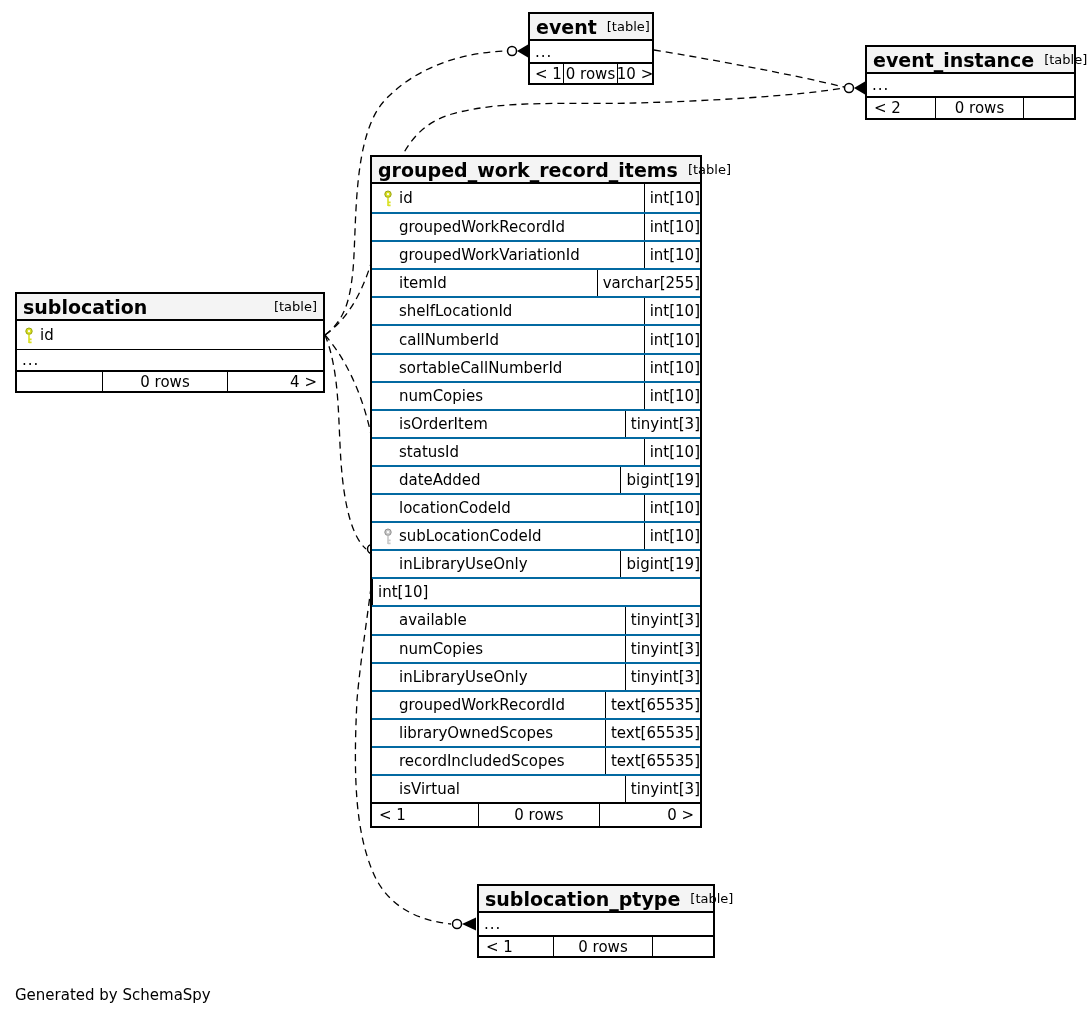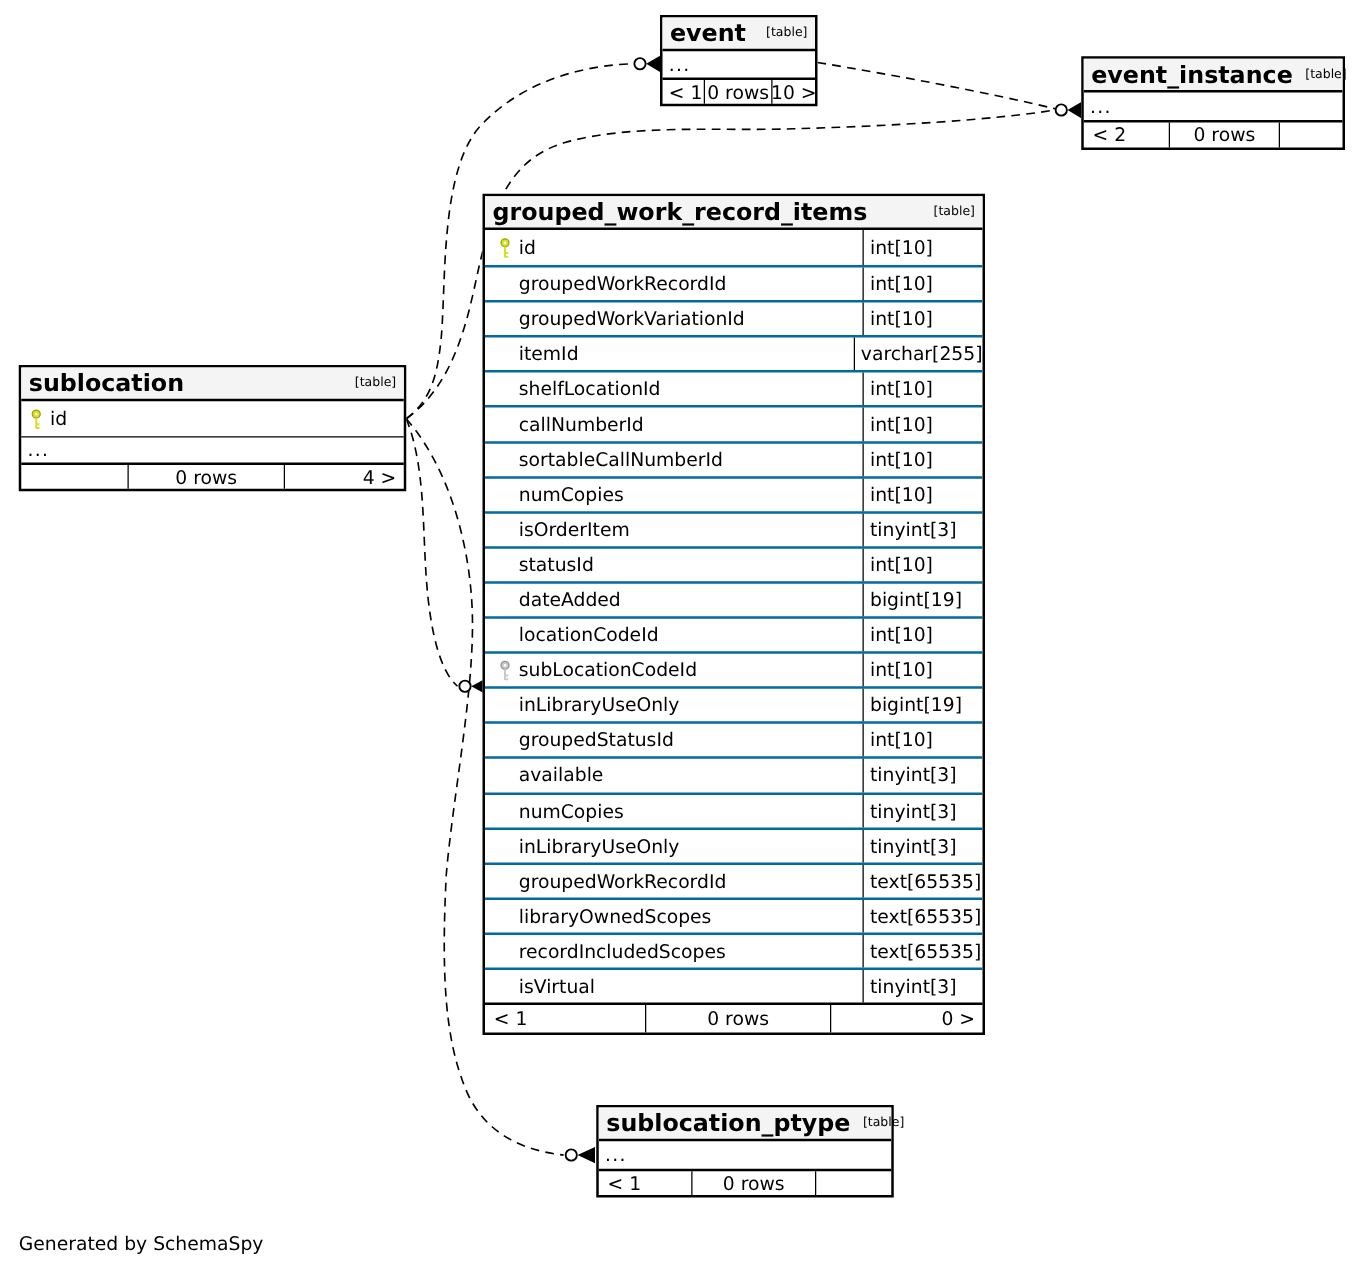--- a/index.html
+++ b/index.html
@@ -9,21 +9,21 @@
   }
   svg.overlay{position:absolute;left:0;top:0;z-index:1;}
   .rel{fill:none;stroke:#000;stroke-width:1.3;stroke-dasharray:7,5;}
   .con-circle{fill:#fff;stroke:#000;stroke-width:1.5;}
   .con-arrow{fill:#000;stroke:none;}
 
   .etable{position:absolute;z-index:2;background:#fff;border:2px solid #000;box-sizing:border-box;font-size:15px;}
   .ehead{display:flex;justify-content:space-between;align-items:center;background:#f4f4f4;
          border-bottom:2px solid #000;padding:0 6px;height:25px;}
   .tname{font-weight:bold;font-size:19px;white-space:nowrap;}
-  .ttag{font-size:10px;white-space:nowrap;padding-left:10px;}
+  .ttag{font-size:13px;white-space:nowrap;padding-left:10px;}
   .erow{display:flex;align-items:center;box-sizing:border-box;white-space:nowrap;}
   .ellipsis{padding:0 5px;letter-spacing:1px;}
   .efoot{display:flex;border-top:2px solid #000;box-sizing:border-box;}
   .fcell{box-sizing:border-box;display:flex;align-items:center;overflow:hidden;white-space:nowrap;}
   .fcell + .fcell{border-left:1px solid #000;}
   .f-left{justify-content:flex-start;padding-left:5px;}
   .f-center{justify-content:center;}
   .f-right{justify-content:flex-end;padding-right:6px;}
   .f-centerish{justify-content:center;}
 
@@ -117,21 +117,21 @@
       <span>id</span>
     </div>
     <div class="erow ellipsis" style="height:21px;border-top:1px solid #000;">...</div>
     <div class="efoot" style="height:21px;">
       <span class="fcell" style="width:85px;"></span>
       <span class="fcell f-center" style="width:125px;">0 rows</span>
       <span class="fcell f-right" style="width:96px;">4 &gt;</span>
     </div>
   </div>
 
-  <div class="etable" style="left:386px;top:155px;width:402px;">
+  <div class="etable" style="left:370px;top:155px;width:332px;">
     <div class="ehead">
       <span class="tname">grouped_work_record_items</span>
       <span class="ttag">[table]</span>
     </div>
     <div class="tbody">
 
         <div class="mrow">
           <div class="mname">
             <span class="key-slot" data-key="primary">
               <svg class="key-primary" width="10" height="17" viewBox="0 0 10 17">
@@ -287,27 +287,20 @@
             <span class="key-slot" data-key="none">
               
               
             </span>
             <span>inLibraryUseOnly</span>
           </div>
           <div class="mtype">bigint[19]</div>
         </div>
 
         <div class="mrow">
-          <div class="mname">
-            <span class="key-slot" data-key="none">
-              
-              
-            </span>
-            <span>groupedStatusId</span>
-          </div>
           <div class="mtype">int[10]</div>
         </div>
 
         <div class="mrow">
           <div class="mname">
             <span class="key-slot" data-key="none">
               
               
             </span>
             <span>available</span>

